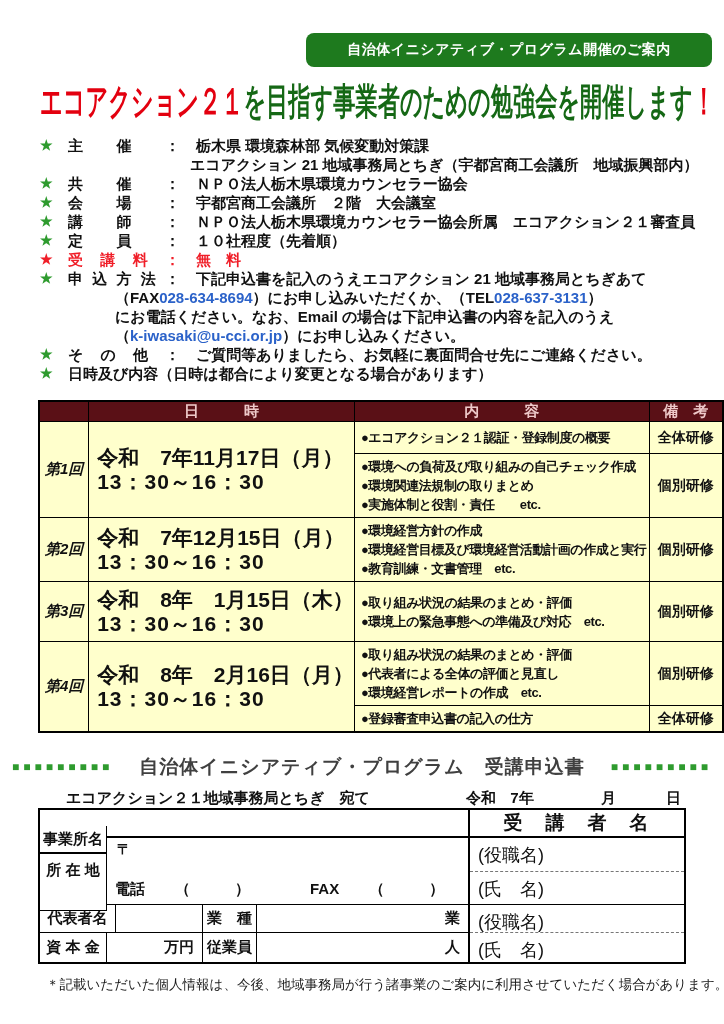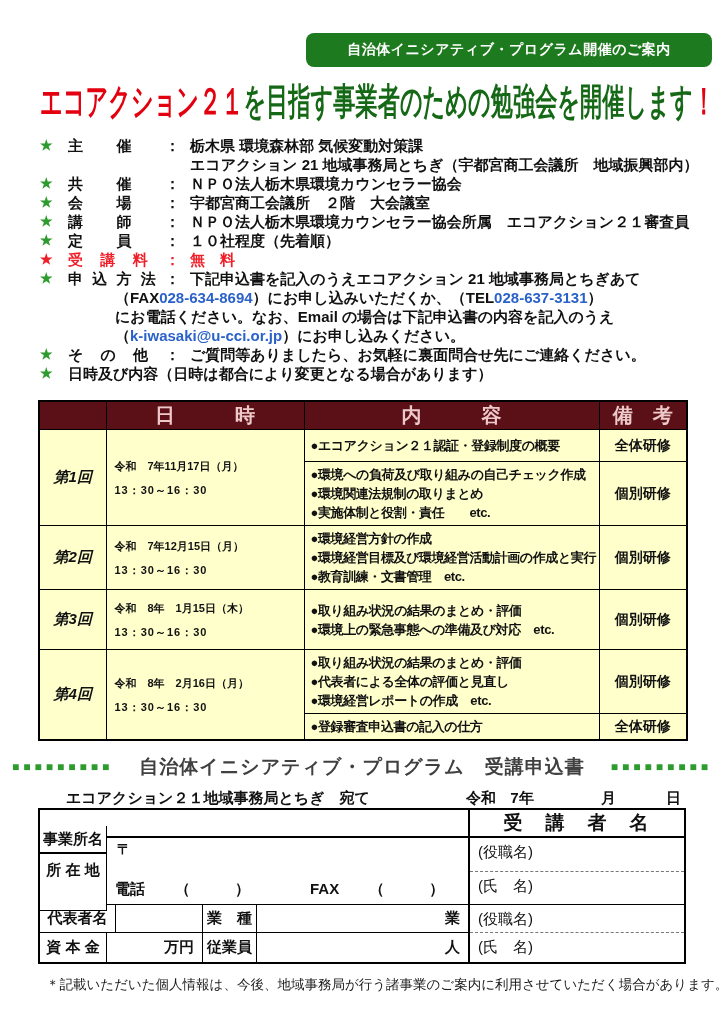--- a/index.html
+++ b/index.html
@@ -20,35 +20,35 @@
     position:absolute; left:40px; top:80px; white-space:nowrap;
     font-weight:bold; font-size:37px; transform:scaleX(0.60);
     transform-origin:left center; line-height:44px;
   }
   .t-red { color:#e3000f; }
   .t-green { color:#156815; }
   
   .info { position:absolute; left:40px; top:136px; width:660px; font-size:15px; font-weight:bold; }
   .info-line { display:flex; line-height:19px; white-space:nowrap; }
   .star { width:28px; color:#2e9b2e; font-size:14px; }
-  .label { display:inline-block; width:112px; text-align:justify; text-align-last:justify; margin-right:10px; }
+  .label { display:inline-block; width:112px; text-align:justify; text-align-last:justify; margin-right:16px; }
   .cont { padding-left:150px; }
   .cont2 { padding-left:75px; }
   .red-line, .red-line .star { color:#f01e28; }
   .blue { color:#2b62c9; }
   
   table.schedule { position:absolute; left:38px; top:400px; border-collapse:collapse; table-layout:fixed; border:2px solid #000; }
   .schedule th, .schedule td { border:1px solid #000; }
   .schedule th {
-    background:#5a1016; color:#eec9c9; font-size:20px; font-weight:bold;
+    background:#5a1016; color:#eec9c9; font-size:15px; font-weight:bold;
     height:16px; text-align:center; white-space:nowrap;
   }
   .schedule td { background:#ffffcc; vertical-align:middle; }
   .c-session { width:67px; text-align:center; font-style:italic; font-weight:bold; font-size:15px; }
-  .c-date { width:198px; font-size:11px; font-weight:bold; padding:2px 0 2px 8px; line-height:24px; white-space:nowrap; }
+  .c-date { width:198px; font-size:21px; font-weight:bold; padding:2px 0 2px 8px; line-height:24px; white-space:nowrap; }
   .c-date .time { letter-spacing:1px; }
   .c-content { width:295px; font-size:13px; font-weight:bold; padding:3px 2px 3px 6px; letter-spacing:-0.4px; }
   .c-content div { line-height:19px; white-space:nowrap; }
   .c-note { width:88px; text-align:center; font-size:14px; font-weight:bold; }
   tr.h32 td.rowcell { height:32px; } tr.h57 td.rowcell { height:57px; }
   tr.h63 td.rowcell { height:63px; } tr.h60 td.rowcell { height:60px; }
   tr.h64 td.rowcell { height:64px; } tr.h26 td.rowcell { height:26px; }
   tr.dashed td.rowcell { border-top:1px dashed #666; }
   
   .form-heading {
@@ -62,21 +62,21 @@
   .addr-line span { position:absolute; white-space:nowrap;font-family:Liberation Mono, monospace; }
   .addressee { left:28px; }
   .d-era { left:428px; } .d-year { left:472px; } .d-month { left:563px; } .d-day { left:628px; }
   
   .form { position:absolute; left:38px; top:808px; width:648px; height:156px; border:2px solid #000; background:#fff; }
   .cell { position:absolute; font-size:15px; font-weight:bold; }
   .br { border-right:1px solid #000; } .br2 { border-right:2px solid #000; }
   .bb { border-bottom:1px solid #000; } .bb2 { border-bottom:2px solid #000; }
   .bbd { border-bottom:1px dashed #777; }
   .lab { display:flex; align-items:center; justify-content:center; white-space:nowrap; }
-  .paren { font-size:15px; font-weight:normal; padding:5px 0 0 8px; white-space:nowrap; }
+  .paren { font-size:18px; font-weight:normal; padding:5px 0 0 8px; white-space:nowrap; }
   .rightword { display:flex; align-items:center; justify-content:flex-end; padding-right:8px; }
   .postal { position:absolute; left:10px; top:3px; font-size:14px; }
   .telfax { position:absolute; left:8px; bottom:5px; font-size:15px; white-space:nowrap; }
   .att-header { display:flex; align-items:center; justify-content:center; font-size:19px; letter-spacing:2px; }
   
   .privacy {
     position:absolute; left:46px; top:976px; font-size:13.5px;
     font-family:"Liberation Serif", serif; color:#1a1a1a; white-space:nowrap;
   }
 </style>

